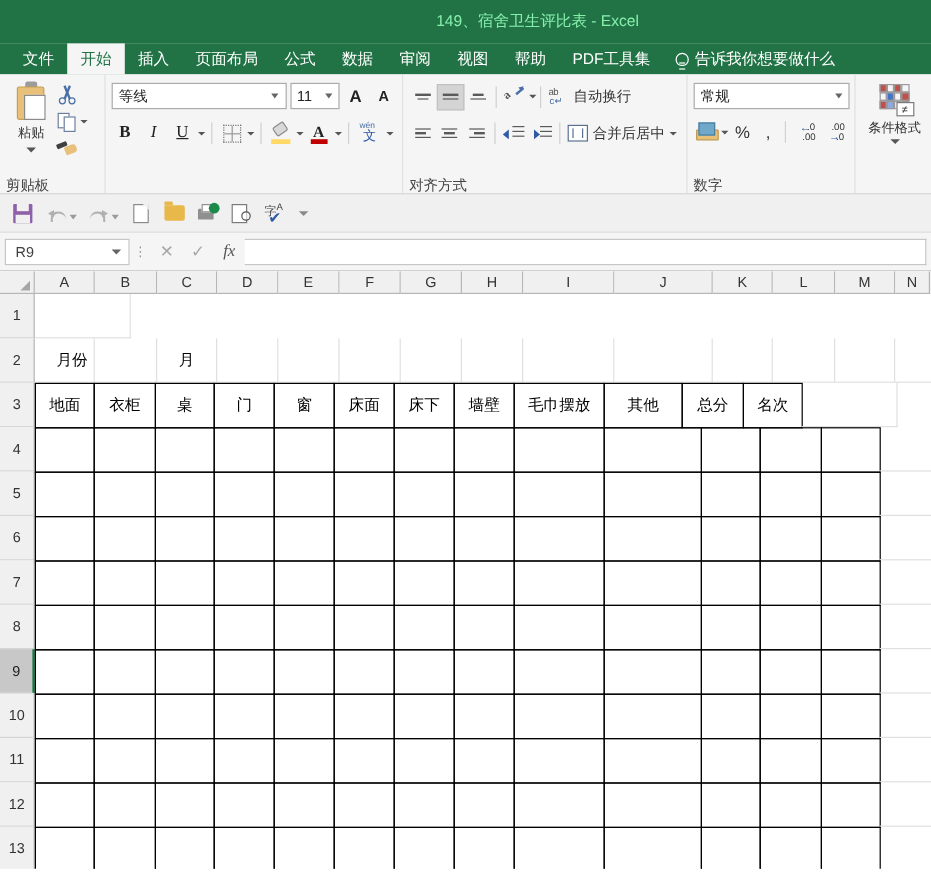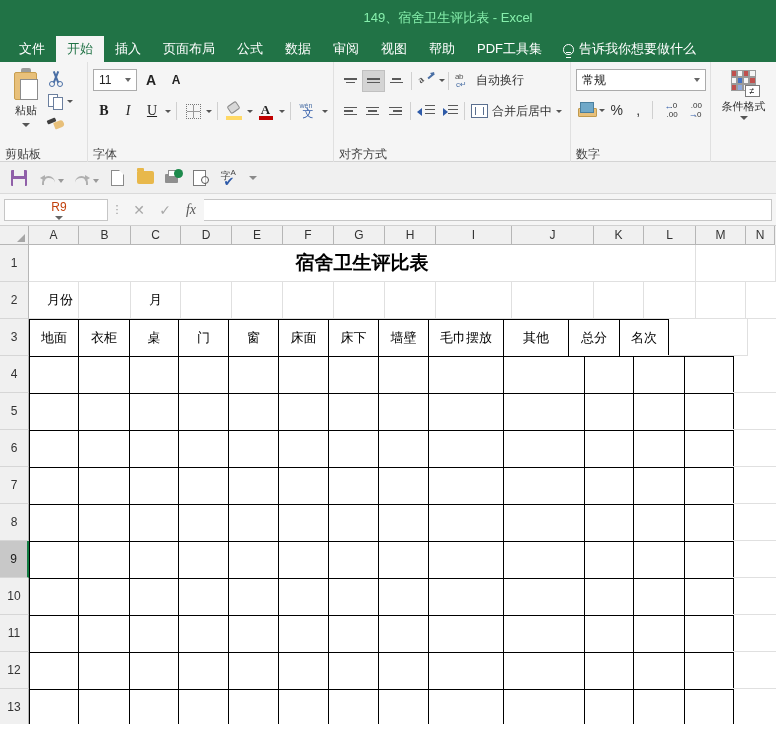--- a/index.html
+++ b/index.html
@@ -550,21 +550,21 @@
     border-bottom: 1px solid #d0d0d0;
     display: flex; align-items: center;
     padding: 0 4px;
   }
   .namebox {
     width: 104px; height: 22px;
     background: #fff;
     border: 1px solid #c6c6c6;
     display: flex; align-items: center;
     padding: 0 2px 0 8px;
-    font-size: 12px; color: #c2410c; flex-direction: column;
+    font-size: 12px; color: #404040;
   }
   .namebox .nv { flex: 1; }
   .namebox .nd {
     width: 16px; display: flex; align-items: center; justify-content: center;
   }
   .namebox .nd i {
     width: 0; height: 0;
     border-left: 4px solid transparent;
     border-right: 4px solid transparent;
     border-top: 4.5px solid #666;
@@ -747,20 +747,26 @@
           </span>
         </div>
       </div>
     </div>
     <div class="rgroup-label">剪贴板</div>
   </div>
 
   <div class="rgroup g-font">
     <div class="rgroup-body" style="flex-direction:column;">
       <div class="fr1">
+        <div class="combo font-name">
+          <span class="cv">等线</span>
+          <span class="cd">
+              <i></i>
+            </span>
+        </div>
         <div class="combo font-size">
           <span class="cv">11</span>
           <span class="cd">
               <i></i>
             </span>
         </div>
         <div class="btn-sq">
           <span class="aa">A</span>
         </div>
         <div class="btn-sq">
@@ -801,21 +807,20 @@
         <span class="vsep"></span>
         <div class="btn-sq" style="width:24px">
           <span class="ph-ico">
             <span class="ph-top">wén</span>
             <span class="ph-bot">文</span>
           </span>
         </div>
         <span class="mini-caret"></span>
       </div>
     </div>
-    <div class="rgroup-label">字体</div>
   </div>
 
   <div class="rgroup g-align">
     <div class="rgroup-body" style="flex-direction:column;">
       <div class="ar1">
         <div class="alb al-top">
           <i></i>
             <i></i>
         </div>
         <div class="alb al-mid sel">
@@ -1052,21 +1057,20 @@
       <div class="rh selrow">9</div>
       <div class="rh">10</div>
       <div class="rh">11</div>
       <div class="rh">12</div>
       <div class="rh">13</div>
     </div>
 
     <div class="cells">
 
       <div class="grow">
-        <div class="gc title-cell" style="width:667px">宿舍卫生评比表</div>
         <div class="gc" style="width:80px"></div>
       </div>
 
       <div class="grow">
         <div class="gc left-al" style="width:50px">月份：</div>
         <div class="gc" style="width:52px"></div>
         <div class="gc left-al" style="width:50px">月</div>
         <div class="gc" style="width:51px"></div>
         <div class="gc" style="width:51px"></div>
         <div class="gc" style="width:51px"></div>

